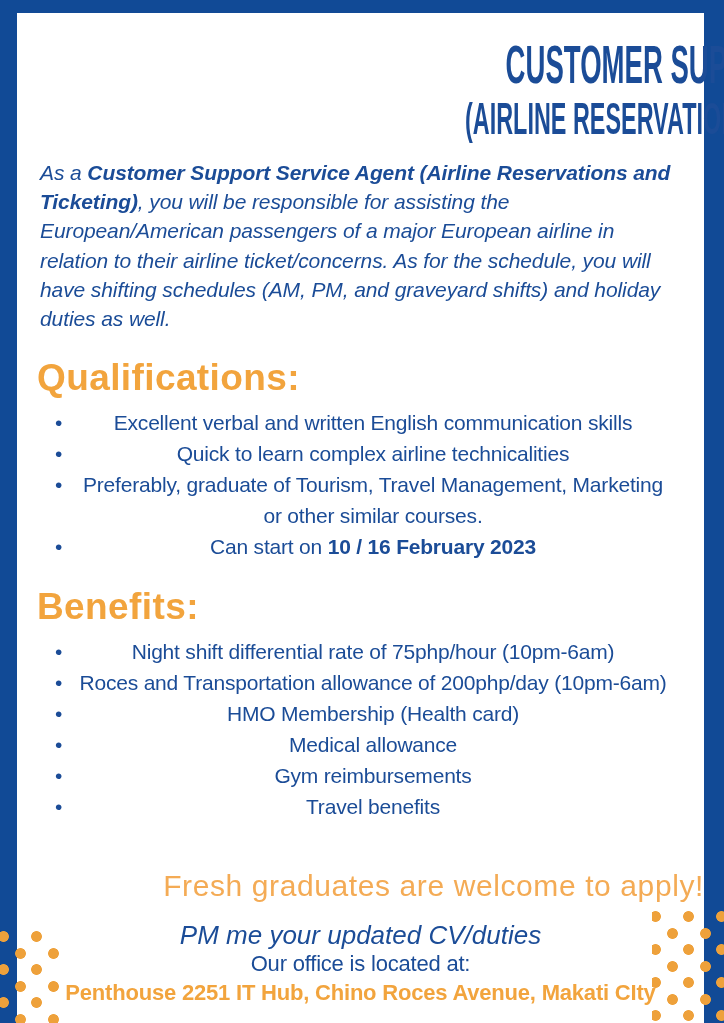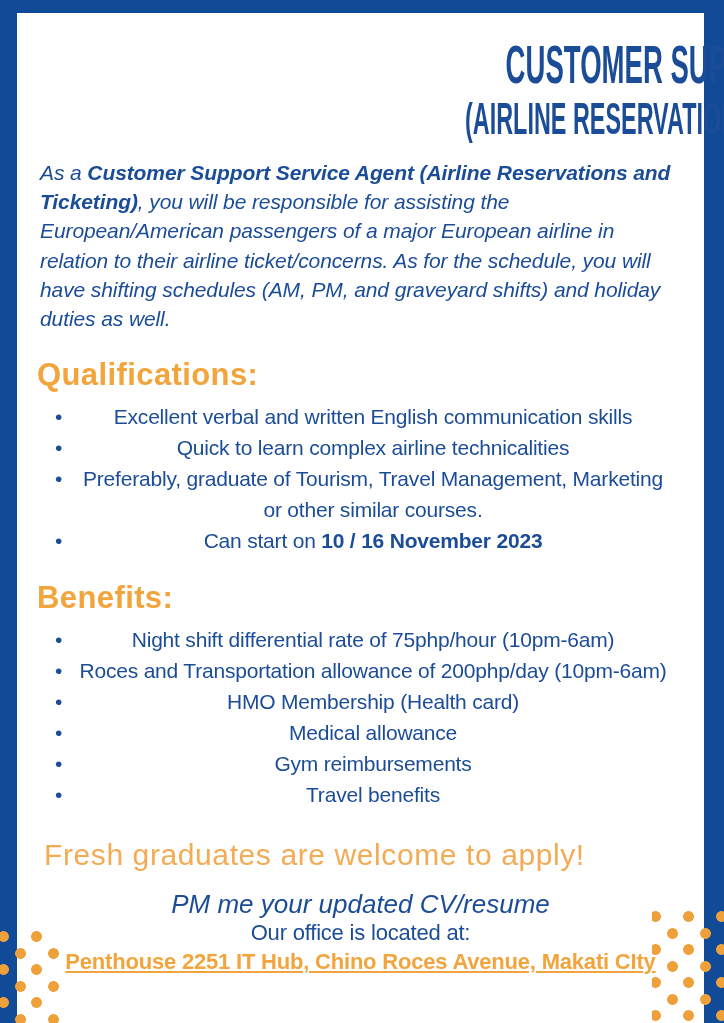--- a/index.html
+++ b/index.html
@@ -58,21 +58,21 @@
     margin: 16px 28px 0 23px;
     font-style: italic;
     font-size: 21px;
     line-height: 1.39;
     color: var(--blue);
     letter-spacing: -0.1px;
   }
   .intro strong { font-weight: 700; }
   .section-heading {
     margin: 24px 0 8px 20px;
-    font-size: 31px;
+    font-size: 37px;
     font-weight: 700;
     color: var(--orange);
     letter-spacing: 0.4px;
   }
   .bullets {
     list-style: none;
     margin-left: 38px;
     margin-right: 30px;
     color: var(--blue);
     font-size: 21px;
@@ -85,22 +85,22 @@
     text-align: center;
   }
   .bullets li::before {
     content: "\2022";
     position: absolute;
     left: 0; top: 0;
     color: var(--blue);
   }
   .bullets strong { font-weight: 700; }
   .fresh {
-    margin-top: 28px;
-    text-align: left;
+    margin-top: 47px;
+    text-align: right;
     font-size: 30px;
     color: var(--orange-light);
     letter-spacing: 0.6px;
     padding-left: 27px;
   }
   .pm {
     margin-top: 17px;
     text-align: center;
     font-style: italic;
     font-size: 26px;
@@ -112,21 +112,20 @@
     color: var(--blue);
     letter-spacing: -0.2px;
   }
   .office-address {
     margin-top: 3px;
     text-align: center;
     font-size: 22px;
     font-weight: 700;
     color: var(--orange);
     letter-spacing: -0.2px;
-    text-decoration: underline;
   }
   .dots {
     position: absolute;
     bottom: 0;
     background-image:
       radial-gradient(circle, var(--dot) 5px, rgba(0,0,0,0) 5.8px),
       radial-gradient(circle, var(--dot) 5px, rgba(0,0,0,0) 5.8px);
     background-size: 33px 33px, 33px 33px;
     background-position: -13px -11px, 4px 6px;
     z-index: 5;
@@ -149,35 +148,35 @@
       <div class="title-line l2">(AIRLINE RESERVATIONS AND TICKETING)</div>
     </header>
 
     <p class="intro"><span>As a </span><strong>Customer Support Service Agent (Airline Reservations and Ticketing)</strong><span>, you will be responsible for assisting the European/American passengers of a major European airline in relation to their airline ticket/concerns. As for the schedule, you will have shifting schedules (AM, PM, and graveyard shifts) and holiday duties as well.</span></p>
 
     <h2 class="section-heading">Qualifications:</h2>
     <ul class="bullets">
       <li>Excellent verbal and written English communication skills</li>
       <li>Quick to learn complex airline technicalities</li>
       <li>Preferably, graduate of Tourism, Travel Management, Marketing or other similar courses.</li>
-      <li><span>Can start on </span><strong>10 / 16 November 2023</strong></li>
+      <li><span>Can start on </span><strong>10 / 16 February 2023</strong></li>
     </ul>
 
     <h2 class="section-heading">Benefits:</h2>
     <ul class="bullets">
       <li>Night shift differential rate of 75php/hour (10pm-6am)</li>
       <li>Roces and Transportation allowance of 200php/day (10pm-6am)</li>
       <li>HMO Membership (Health card)</li>
       <li>Medical allowance</li>
       <li>Gym reimbursements</li>
       <li>Travel benefits</li>
     </ul>
 
     <p class="fresh">Fresh graduates are welcome to apply!</p>
-    <p class="pm">PM me your updated CV/resume</p>
+    <p class="pm">PM me your updated CV/duties</p>
 
     <p class="office-label">Our office is located at:</p>
     <p class="office-address">Penthouse 2251 IT Hub, Chino Roces Avenue, Makati CIty</p>
 
   </div>
 
   <div class="dots dots-left"></div>
   <div class="dots dots-right"></div>
 </div>
 

